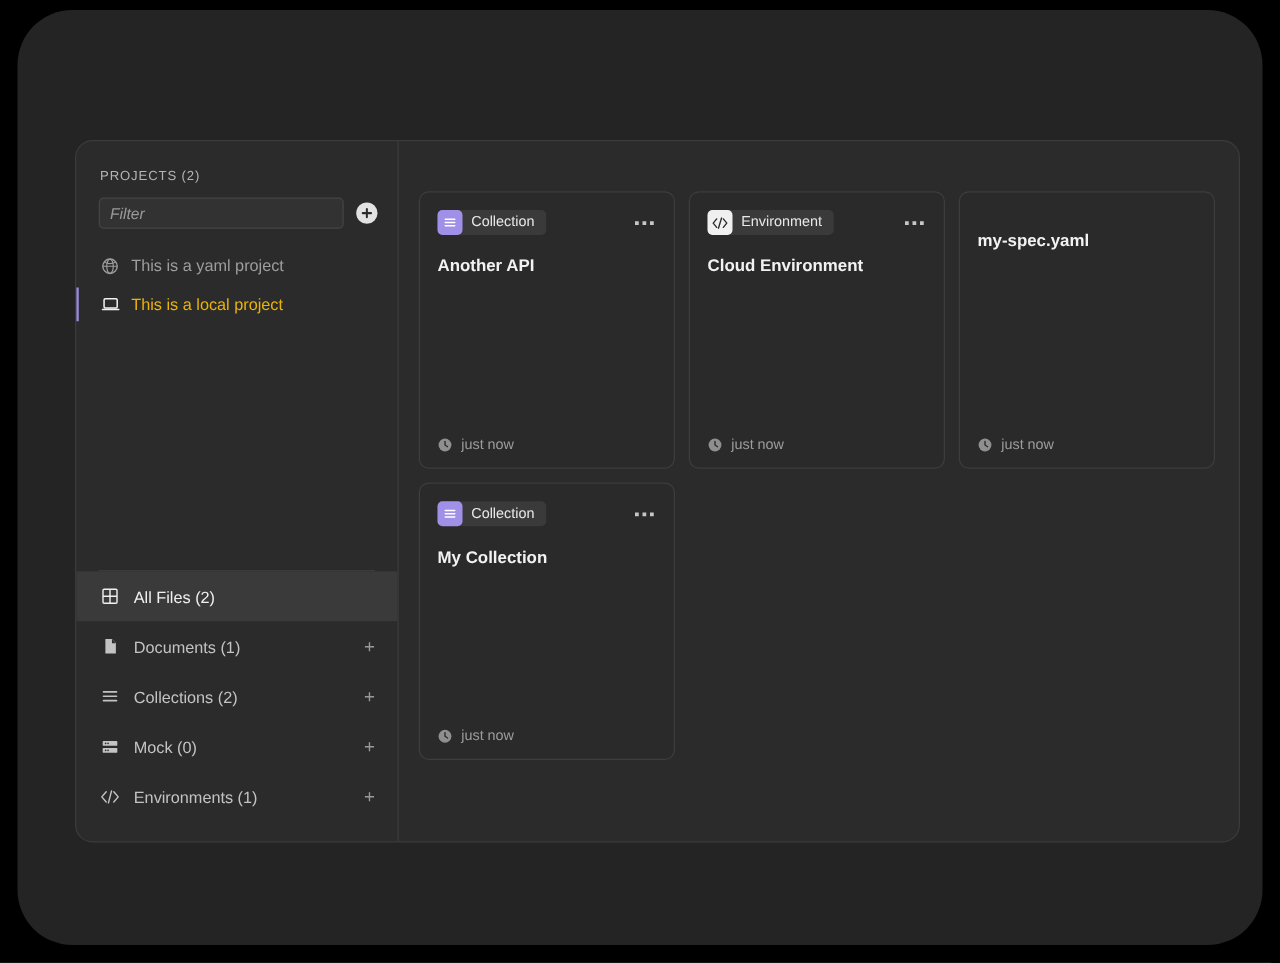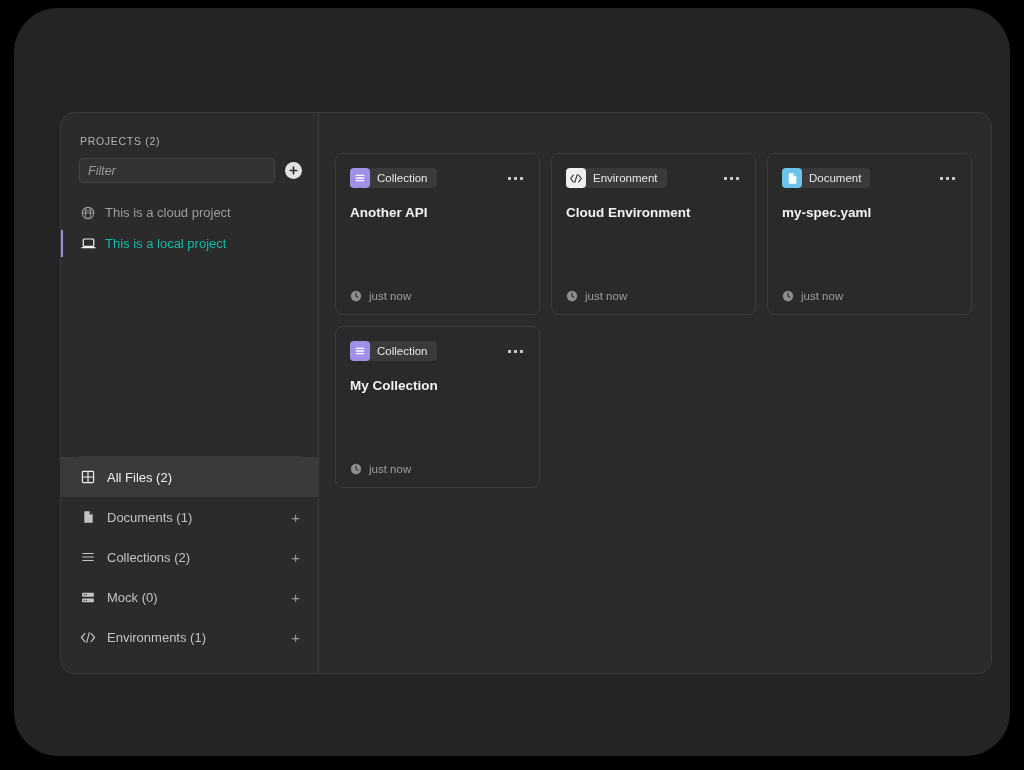--- a/index.html
+++ b/index.html
@@ -97,21 +97,21 @@
     display: flex;
     align-items: center;
     height: 31px;
     padding-left: 19px;
     gap: 9px;
     position: relative;
     cursor: pointer;
     font-size: 13px;
   }
   .project-row.inactive { color: #9d9d9d; }
-  .project-row.active { color: #14b8a6; }
+  .project-row.active { color: #eab308; }
   .project-row.active::before {
     content: "";
     position: absolute;
     left: 0; top: 2px;
     width: 2px; height: 27px;
     background: #9b8ce0;
   }
 
   .sidebar-spacer { flex: 1; }
 
@@ -163,21 +163,21 @@
   }
 
   .card-grid {
     display: flex;
     flex-wrap: wrap;
     gap: 11px;
   }
 
   .card {
     width: 205px;
-    height: 162px;
+    height: 222px;
     background: #2a2a2a;
     border: 1px solid #3d3d3d;
     border-radius: 8px;
     padding: 14px 14px 12px 14px;
     display: flex;
     flex-direction: column;
     cursor: pointer;
     position: relative;
   }
 
@@ -264,21 +264,21 @@
 
         <div class="project-row inactive">
           <span class="proj-icon">
             <svg width="14" height="14" viewBox="0 0 16 16">
               <circle cx="8" cy="8" r="6.6" fill="none" stroke="#9d9d9d" stroke-width="1.3"></circle>
               <ellipse cx="8" cy="8" rx="3" ry="6.6" fill="none" stroke="#9d9d9d" stroke-width="1.1"></ellipse>
               <path d="M1.6 8h12.8" stroke="#9d9d9d" stroke-width="1.1"></path>
               <path d="M3 4.2c1.6 1 3.2 1.4 5 1.4s3.4-.4 5-1.4" fill="none" stroke="#9d9d9d" stroke-width="1"></path>
             </svg>
           </span>
-          <span>This is a cloud project</span>
+          <span>This is a yaml project</span>
         </div>
 
         <div class="project-row active">
           <span class="proj-icon">
             <svg width="15" height="15" viewBox="0 0 16 16">
               <rect x="2.4" y="3.2" width="11.2" height="7.8" rx="1" fill="none" stroke="#f2f2f2" stroke-width="1.3"></rect>
               <path d="M1 12.4h14" stroke="#f2f2f2" stroke-width="1.3" stroke-linecap="round"></path>
             </svg>
           </span>
           <span>This is a local project</span>
@@ -399,36 +399,20 @@
           <div class="card-footer">
             <svg width="12" height="12" viewBox="0 0 14 14">
               <circle cx="7" cy="7" r="6" fill="#8f8f8f"></circle>
               <path d="M7 3.6V7l2.4 1.6" stroke="#2a2a2a" stroke-width="1.3" fill="none" stroke-linecap="round"></path>
             </svg>
             <span>just now</span>
           </div>
         </div>
 
         <div class="card">
-          <div class="card-top">
-            <div class="type-badge">
-              <span class="badge-icon" style="background:#6cc4ec">
-                <svg width="11" height="13" viewBox="0 0 12 14">
-                  <path d="M2 1.2h5l3.2 3.2v8.4H2z" fill="#ffffff"></path>
-                  <path d="M7 1.2v3.4h3.2" fill="#6cc4ec"></path>
-                </svg>
-              </span>
-              <span class="badge-label">Document</span>
-            </div>
-            <div class="kebab">
-              <span></span>
-                <span></span>
-                <span></span>
-            </div>
-          </div>
           <div class="card-title">my-spec.yaml</div>
           <div class="card-footer">
             <svg width="12" height="12" viewBox="0 0 14 14">
               <circle cx="7" cy="7" r="6" fill="#8f8f8f"></circle>
               <path d="M7 3.6V7l2.4 1.6" stroke="#2a2a2a" stroke-width="1.3" fill="none" stroke-linecap="round"></path>
             </svg>
             <span>just now</span>
           </div>
         </div>
 

